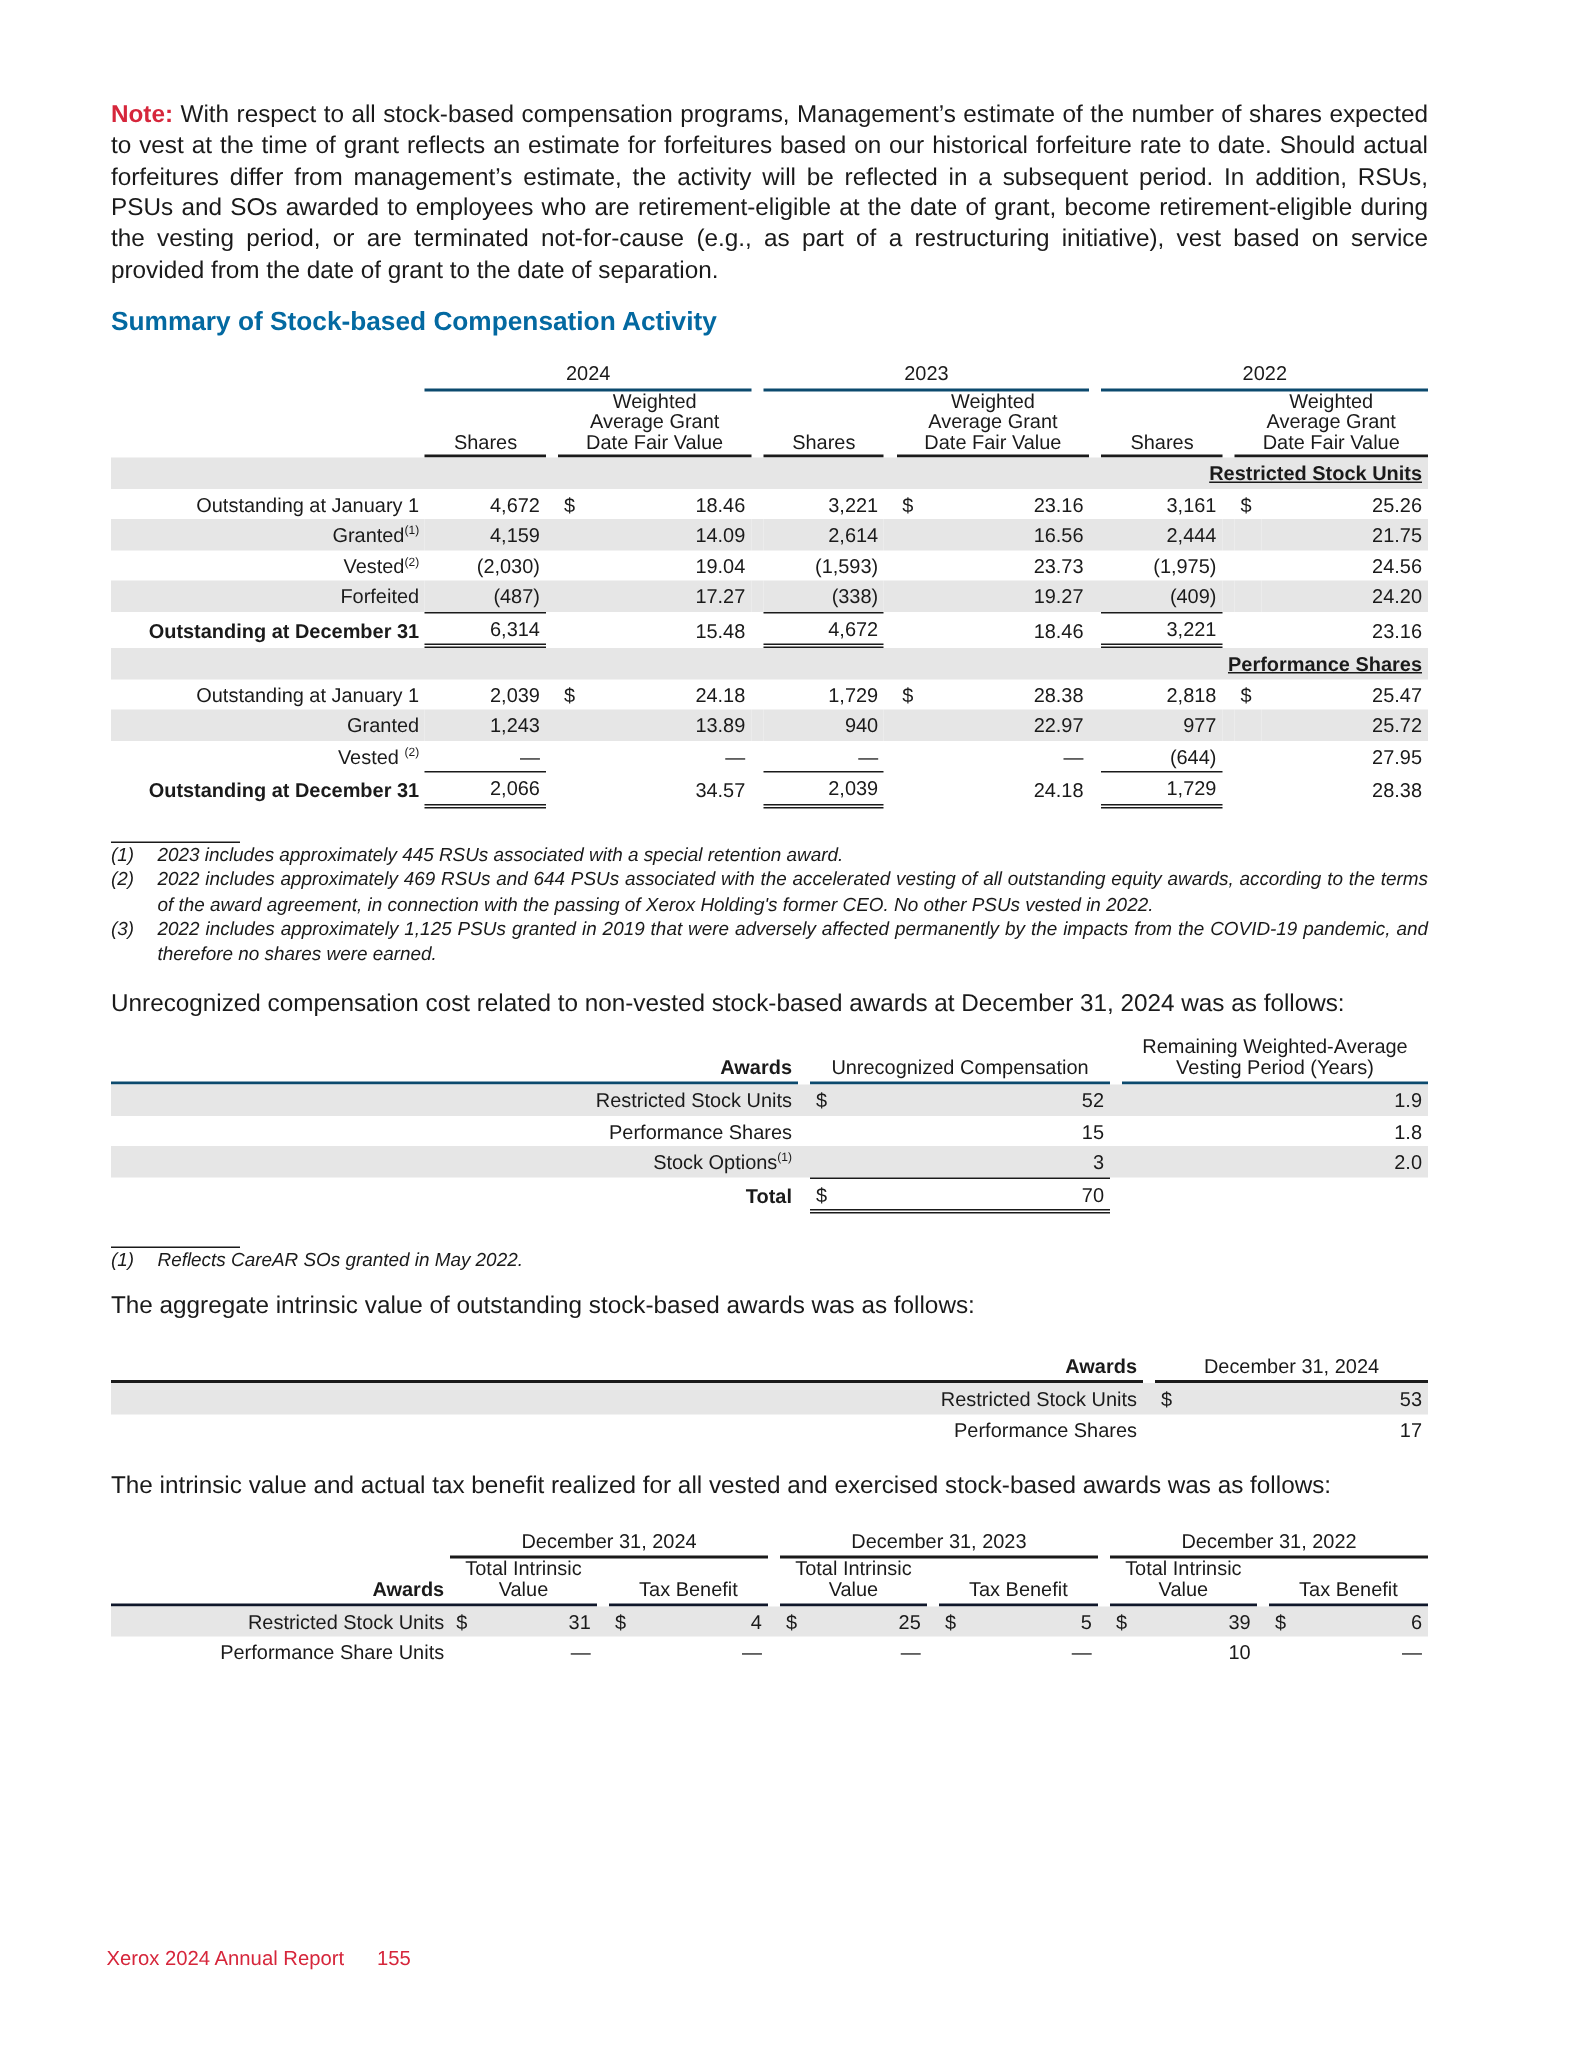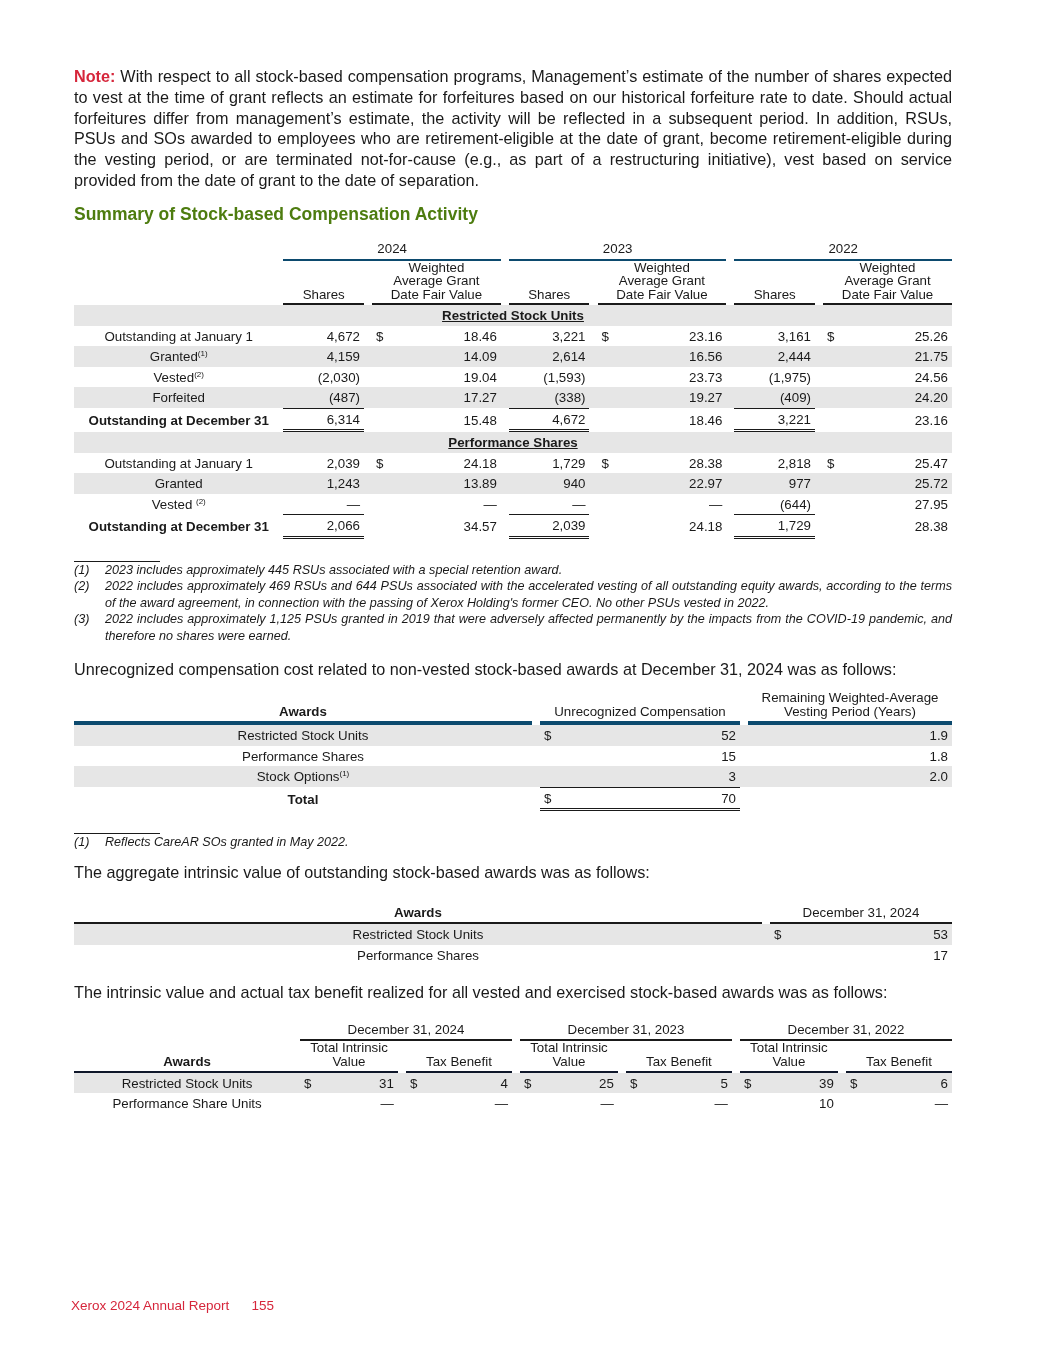--- a/index.html
+++ b/index.html
@@ -3,28 +3,28 @@
 <meta charset="utf-8">
 <style>
   html, body { margin: 0; padding: 0; background: #ffffff; }
   body {
     width: 1048px; height: 1365px; position: relative; overflow: hidden;
     font-family: "Liberation Sans", sans-serif; color: #1a1a1a;
   }
   .page { position: absolute; left: 74px; top: 66px; width: 878px; }
   .note { font-size: 16.2px; line-height: 20.8px; text-align: justify; margin: 0; }
   .note .lead { color: #d6263b; font-weight: bold; }
-  h2.section { color: #4d7c0f; font-size: 17.5px; font-weight: bold; margin: 13px 0 0 0; }
+  h2.section { color: #0369a1; font-size: 17.5px; font-weight: bold; margin: 13px 0 0 0; }
 
   table { border-collapse: separate; border-spacing: 0; width: 100%; font-size: 13.3px; }
   td, th { padding: 0 4px; height: 20.5px; font-weight: normal; white-space: nowrap; }
   .shade td { background: #e6e6e6; }
   .num { text-align: right; }
   .cur { text-align: left; }
-  .lbl { text-align: center; }
+  .lbl { text-align: right; }
   .center { text-align: center; }
   .bold { font-weight: bold; }
   .u { text-decoration: underline; }
   sup { font-size: 8px; vertical-align: 5px; line-height: 0; }
 
   
   .t1 { margin-top: 15px; }
   .t1 .yr { border-bottom: 2px solid #0c4a6e; text-align: center; padding-bottom: 1px; height: 18px; }
   .t1 .hd { vertical-align: bottom; text-align: center; line-height: 13.5px; border-bottom: 2px solid #1a1a1a; padding-bottom: 2px; }
   .topline { border-top: 1.5px solid #1a1a1a; }
@@ -32,21 +32,21 @@
 
   .fn-rule { width: 86px; border-top: 1px solid #1a1a1a; margin-top: 22px; }
   .fn { font-size: 12.6px; font-style: italic; line-height: 16.5px; margin: 0; }
   .fn .item { display: flex; }
   .fn .k { width: 31px; flex: none; }
   .fn .v { flex: 1; text-align: justify; }
 
   .para { font-size: 16.2px; margin: 16px 0 0 0; }
 
   .t2 { margin-top: 12px; }
-  .t2 th { vertical-align: bottom; line-height: 14px; border-bottom: 4px solid #0c4a6e; padding-bottom: 2px; }
+  .t2 th { vertical-align: bottom; line-height: 14px; border-bottom: 2px solid #0c4a6e; padding-bottom: 2px; }
 
   .t3 { margin-top: 18px; }
   .t3 th { vertical-align: bottom; border-bottom: 2px solid #1a1a1a; padding-bottom: 2px; }
 
   .t4 { margin-top: 18px; }
   .t4 .yr { border-bottom: 2px solid #1a1a1a; text-align: center; height: 18px; }
   .t4 th.hd { vertical-align: bottom; line-height: 14px; border-bottom: 2px solid #0f172a; padding-bottom: 2px; }
 
   .footer { position: absolute; left: 71px; top: 1298px; color: #d6263b; font-size: 13.5px; }
   .footer span + span { margin-left: 22px; }

